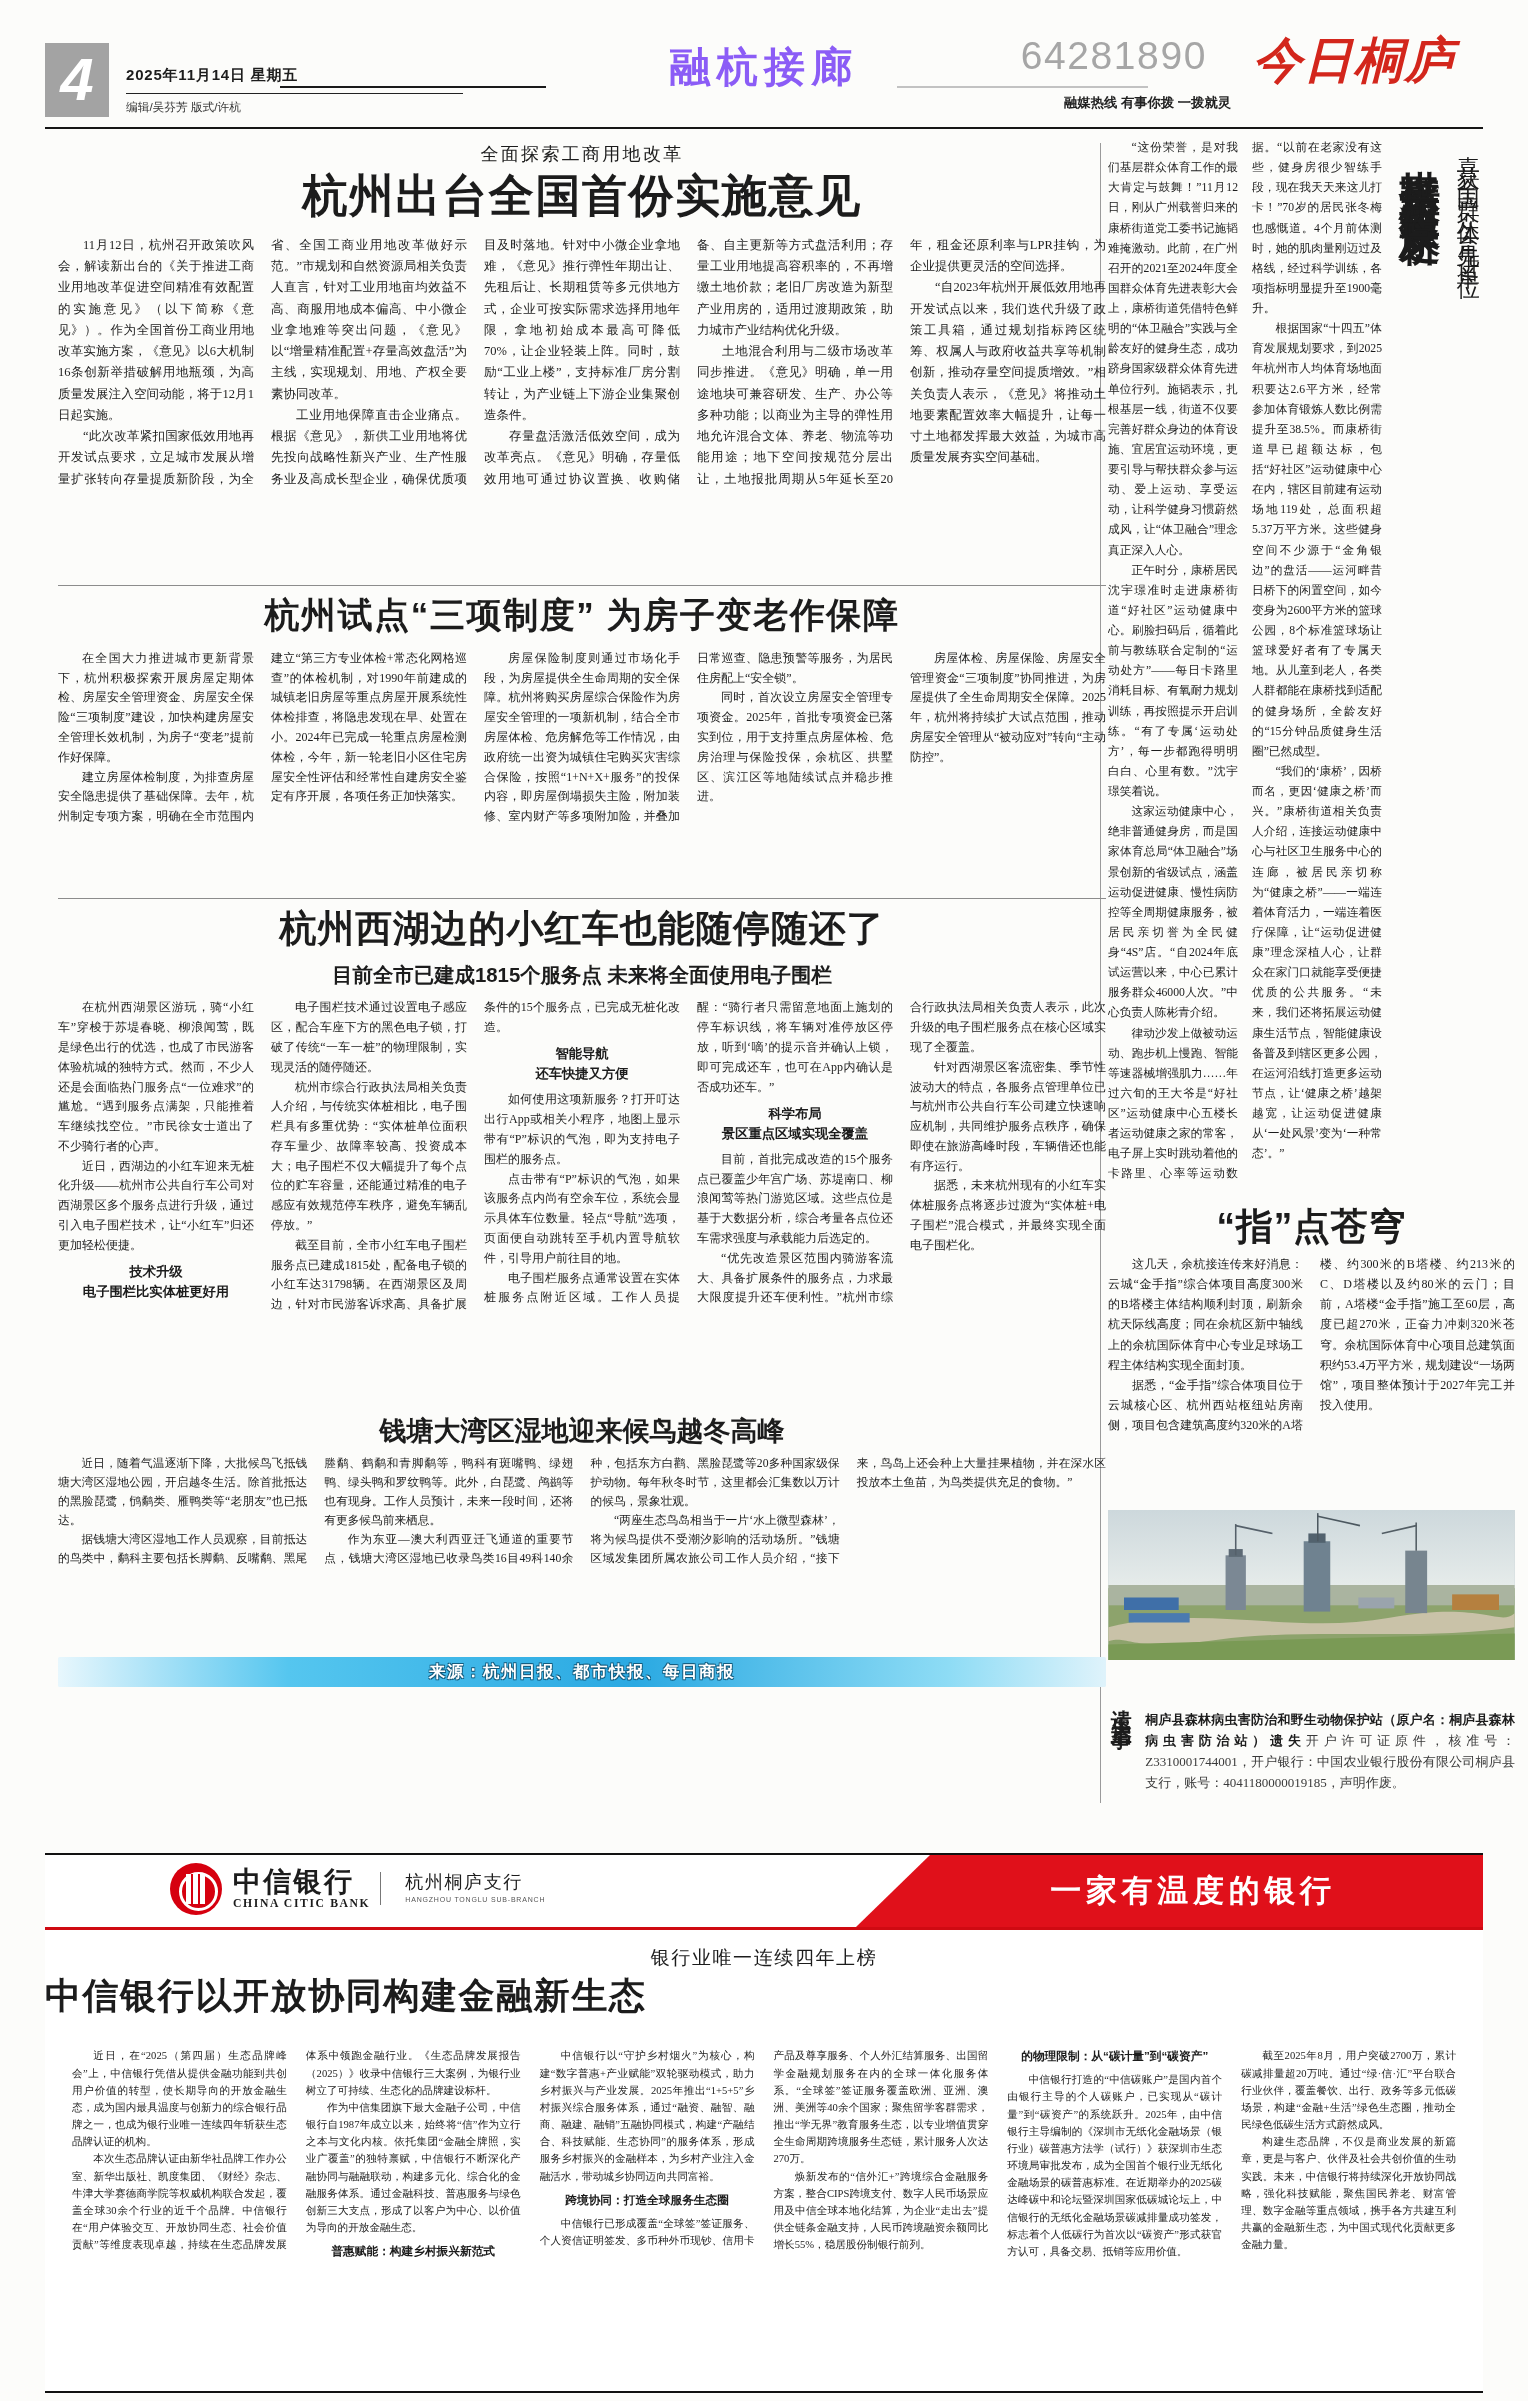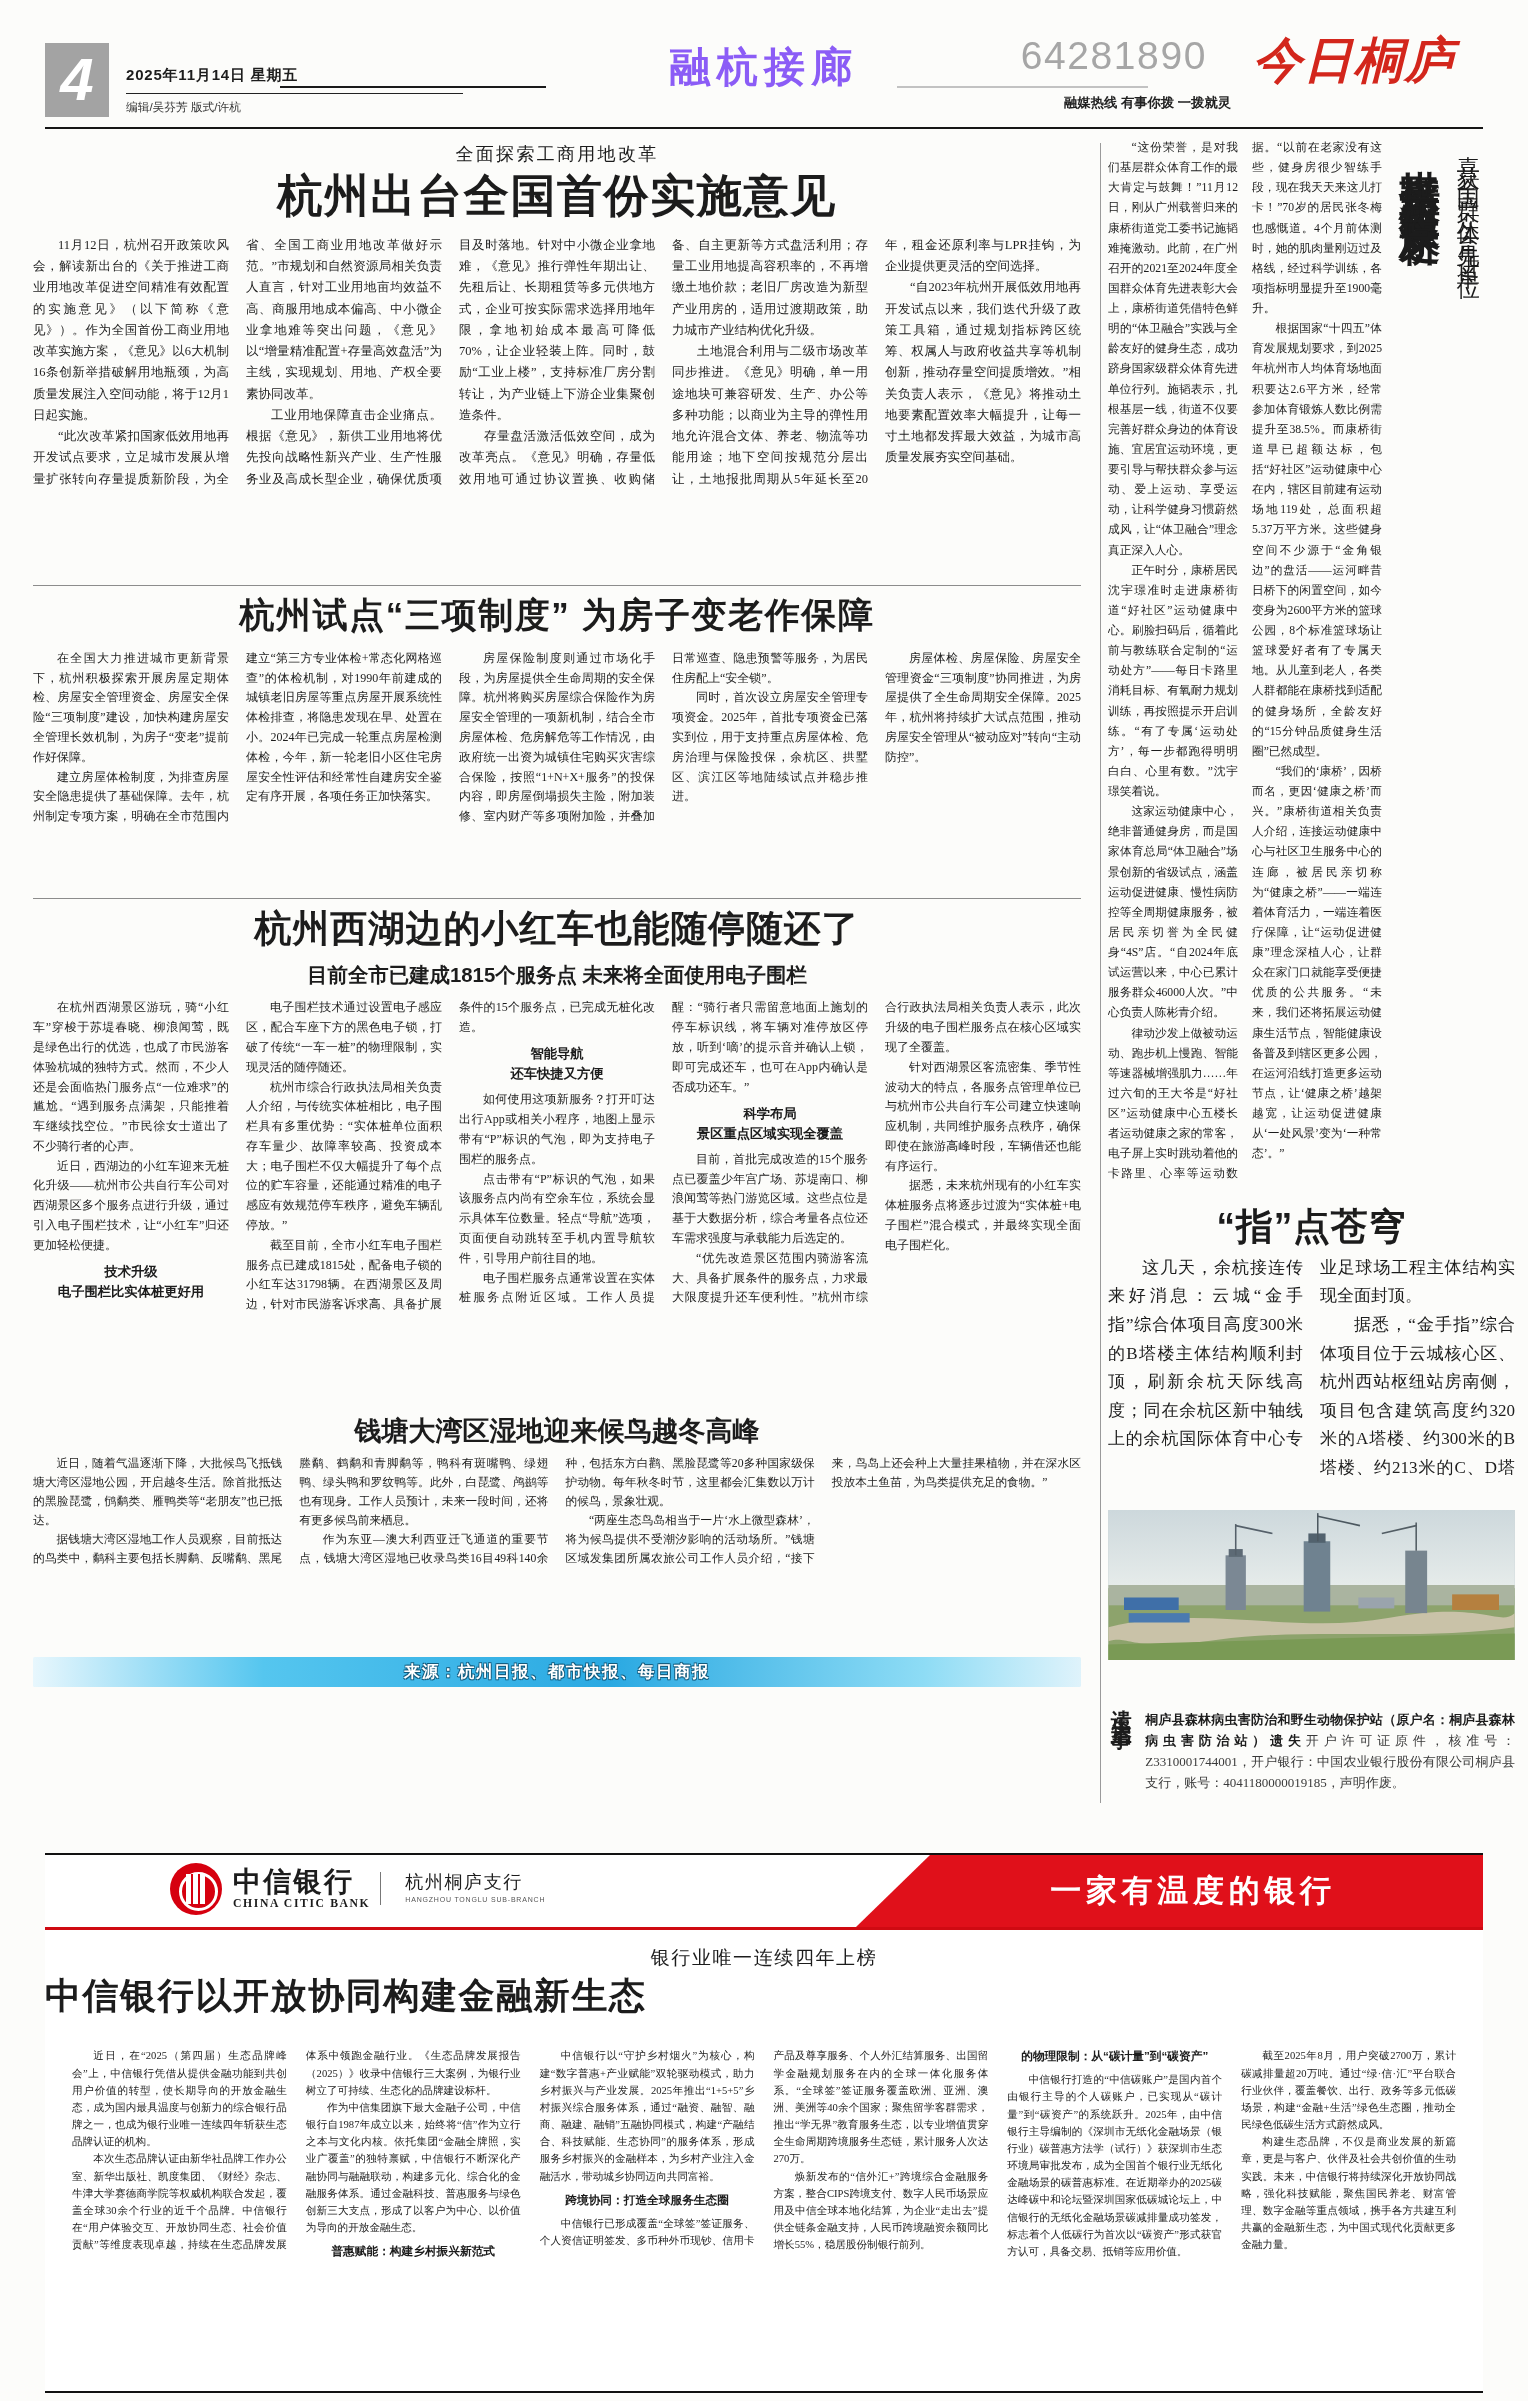--- a/index.html
+++ b/index.html
@@ -15,21 +15,21 @@
   .section-title{position:absolute;left:50%;transform:translateX(-50%);top:17px;
                  font:900 41px/1 "Liberation Sans",sans-serif;color:#8b5cf6;letter-spacing:6.3px;white-space:nowrap;}
   .line-l{position:absolute;top:56px;left:235px;width:266px;border-top:2.3px solid #1a1a1a;}
   .line-r{position:absolute;top:56px;left:calc(50% + 133px);width:251px;border-top:2.3px solid #c2c2c2;}
   .hotline-num{position:absolute;right:276px;top:6.3px;font:500 39px/1 "Liberation Sans",sans-serif;color:#a6a6a6;letter-spacing:1.6px;}
   .brand{position:absolute;right:0;top:-3.1px;width:258px;text-align:center;
          font:italic 900 49px/66px "DejaVu Serif",serif;color:#d3261c;letter-spacing:1.6px;white-space:nowrap;}
   .tagline{position:absolute;right:252px;top:64px;font:700 13.3px "Liberation Sans",sans-serif;color:#222;white-space:nowrap;}
   .hdr-rule{position:absolute;left:45px;right:45px;top:127px;border-top:2.3px solid #161616;}
   
-  .regionA{position:absolute;left:33px;top:138px;width:1048px;height:1673px;overflow:hidden;}
+  .regionA{position:absolute;left:58px;top:138px;width:1048px;height:1673px;overflow:hidden;}
   .col-divider{position:absolute;left:1100px;top:143px;height:1660px;border-left:0.8px solid #9a9a9a;}
   .regionB{position:absolute;left:1108px;top:138px;width:407px;height:1673px;overflow:hidden;}
   
   .kicker{text-align:center;font:500 18px/1.3 "Liberation Serif",serif;letter-spacing:2.3px;margin:4.7px 0 1.6px;}
   .headline-xl{text-align:center;font:900 45px/1.25 "Liberation Sans",sans-serif;letter-spacing:1.6px;margin:1.6px 0 11px;}
   .headline-l{text-align:center;font:900 35px/1.2 "Liberation Sans",sans-serif;letter-spacing:1.6px;margin:7.8px 0 12.5px;}
   .headline-m{text-align:center;font:900 37px/1.2 "Liberation Sans",sans-serif;letter-spacing:0.8px;margin:3.1px 0 4.7px;}
   .subhead{text-align:center;font:700 20.4px/1.3 "Liberation Sans",sans-serif;margin:11px 0 9.4px;}
   .headline-s{text-align:center;font:900 27px/1.2 "Liberation Sans",sans-serif;margin:6.3px 0 7.8px;}
   .body{text-align:justify;font-size:12.5px;line-height:1.7;column-gap:17px;column-fill:balance;}
@@ -48,21 +48,21 @@
   
   .kq{display:flex;flex-direction:row;height:1059px;}
   .kq-body{width:274px;height:100%;column-count:2;column-gap:14px;text-align:justify;
            font-size:11.7px;line-height:1.72;}
   .kq-body p{margin:0;text-indent:2em;}
   .kq-title{writing-mode:vertical-rl;font:900 41px/1.15 "Liberation Sans",sans-serif;
             letter-spacing:5.5px;margin-left:14px;height:100%;}
   .kq-kicker{writing-mode:vertical-rl;font:500 23px/1.2 "Liberation Serif",serif;
              letter-spacing:11px;margin-left:11px;height:100%;color:#1a1a1a;}
   .zy{margin-top:7.8px;}
-  .zy-body{column-count:2;height:244px;font-size:17px;line-height:1.68;}
+  .zy-body{column-count:2;height:244px;font-size:12px;line-height:1.68;}
   
   .photo{margin-top:12.5px;width:407px;height:150px;position:relative;overflow:hidden;background:#cfd8da;}
   .photo svg{display:block;}
   
   .lost{margin-top:33px;display:flex;align-items:center;}
   .lost-label{writing-mode:vertical-rl;font:900 21px/1.25 "Liberation Sans",sans-serif;
               letter-spacing:6.3px;margin-right:11px;height:117px;}
   .lost-text{flex:1;font-size:13px;line-height:1.6;text-align:justify;}
   .lost-text .lead{font-weight:700;font-family:"Liberation Sans",sans-serif;}
   .lost-text .rest{color:#3a3a3a;}

